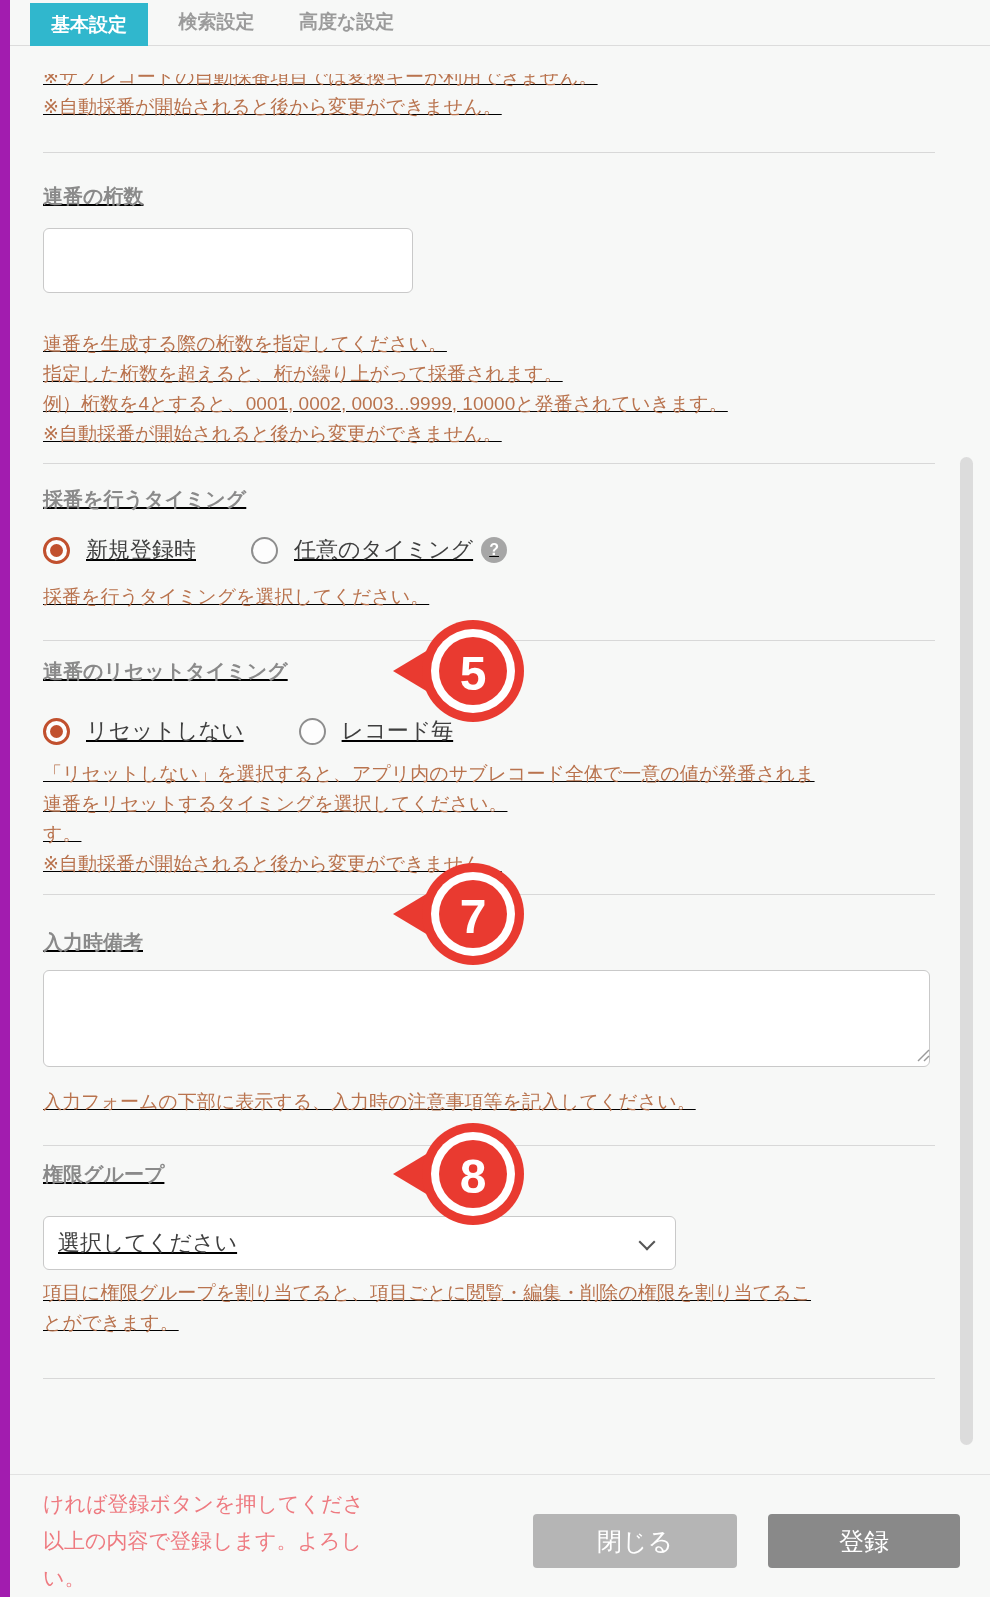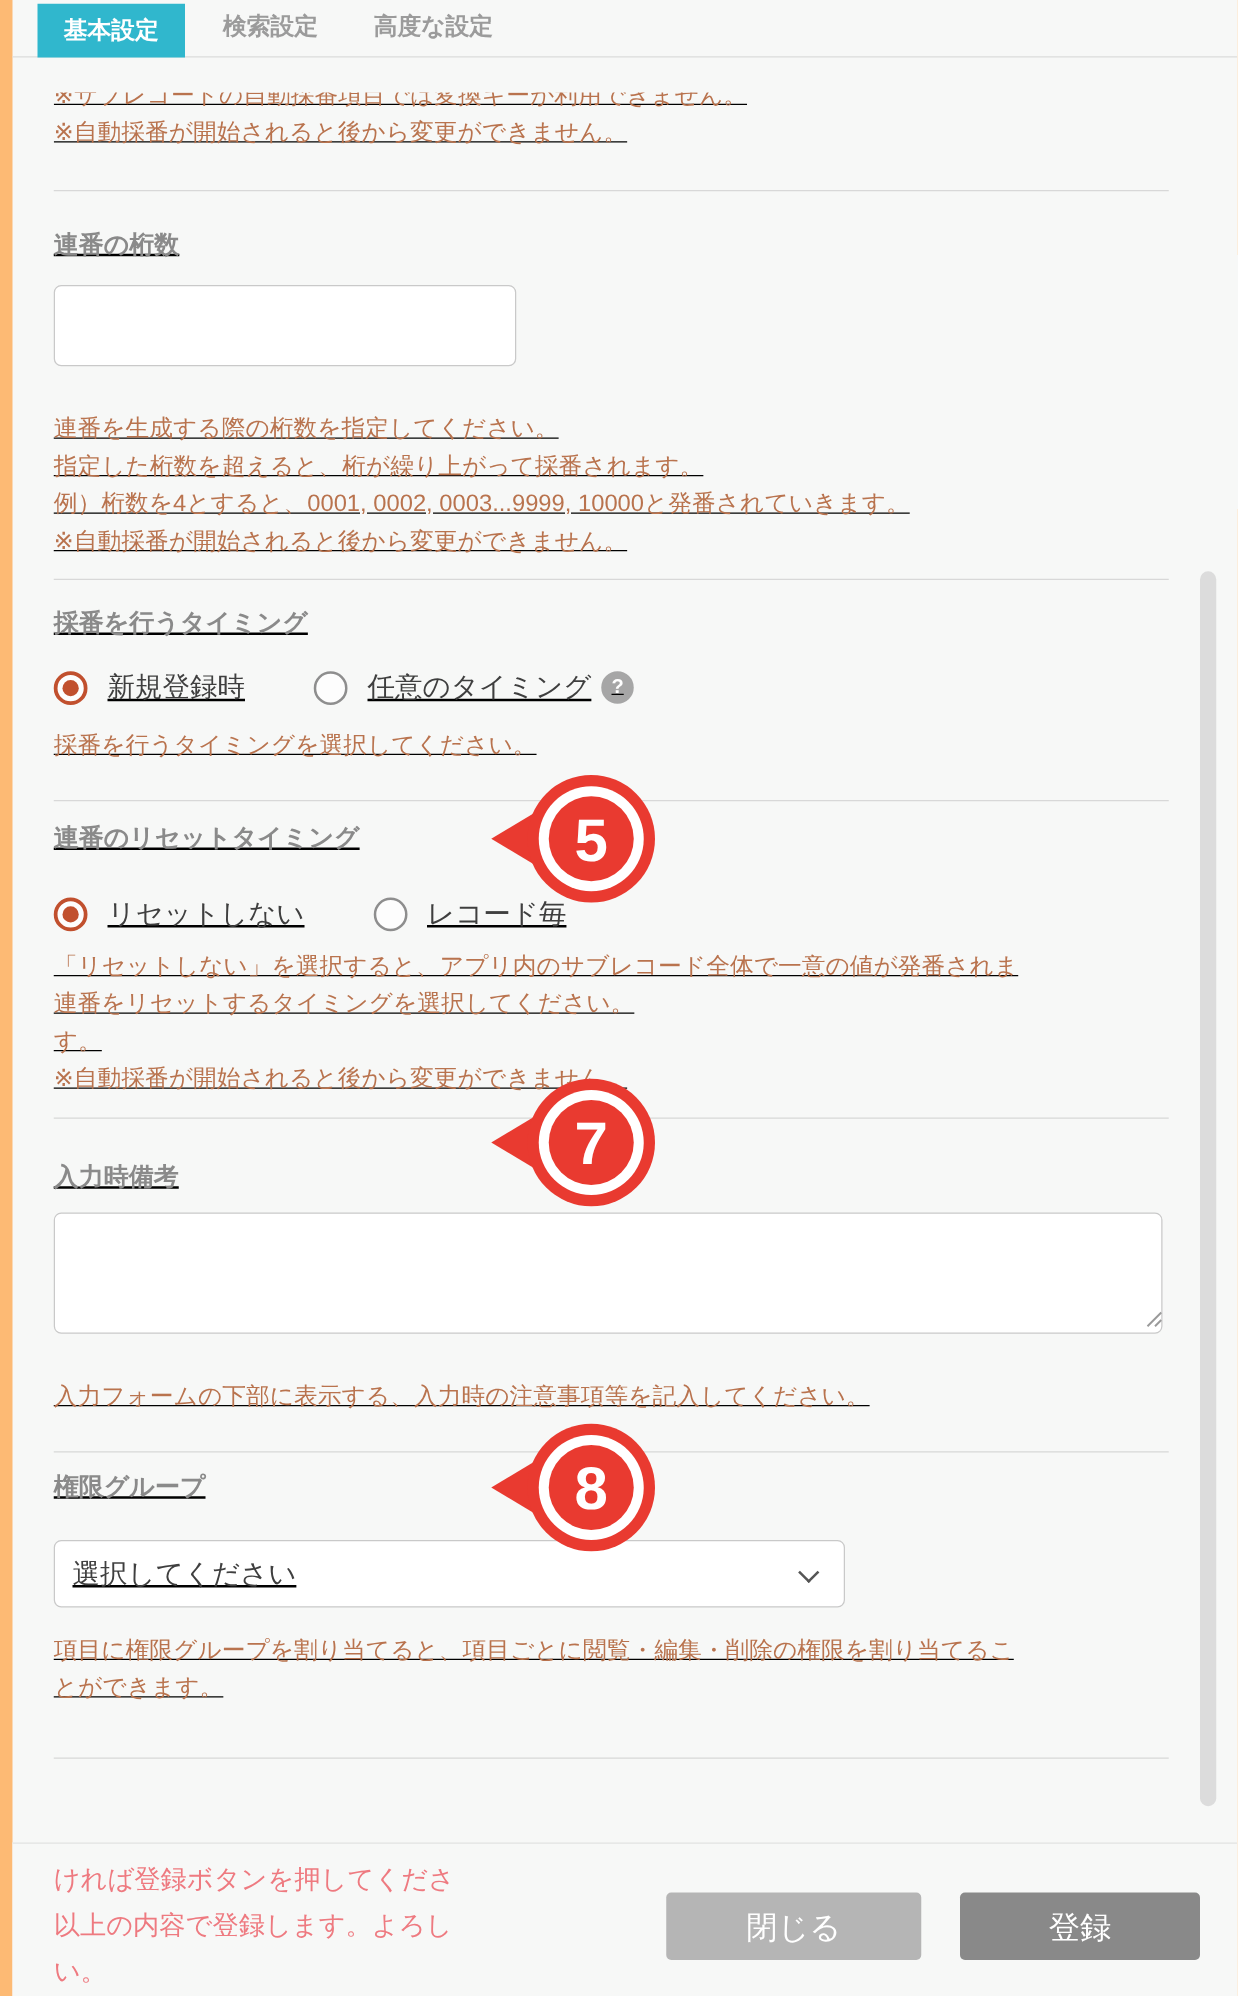--- a/index.html
+++ b/index.html
@@ -1,17 +1,17 @@
 <!DOCTYPE html>
 <html><head>
 <meta charset="utf-8">
 <style>
   * { margin:0; padding:0; box-sizing:border-box; }
   html,body { background:#ffffff; font-family:"Liberation Sans","DejaVu Sans",sans-serif; }
-  .page { position:relative; width:990px; height:1597px; background:#fdba74; overflow:hidden; }
+  .page { position:relative; width:990px; height:1597px; background:#a21caf; overflow:hidden; }
   .panel { position:absolute; left:10px; top:0; width:980px; height:1597px; background:#f7f8f7; }
 
   
   .tabbar { position:relative; height:46px; border-bottom:1px solid #dcdcdc; }
   .tab { display:inline-block; vertical-align:top; font-size:19px; font-weight:bold; color:#9b9b9b; line-height:43px; padding:0 14px; cursor:pointer; }
   .tab.active { background:#30b7cd; color:#ffffff; margin-left:20px; padding:0 21px; height:43px; margin-top:3px; }
   .tab + .tab { margin-left:12px; }
 
   
   .content { position:relative; padding:0 55px 0 33px;text-decoration:underline; }
@@ -41,27 +41,27 @@
   .div3 { margin-top:28px; }
   .sec-reset .label-row { position:relative; margin-top:15px; }
   .sec-reset .radio-row { margin-top:25px; }
   .sec-reset .help { margin-top:8px; }
 
   .divider-wrap { position:relative; margin-top:15px; }
   .sec-remark .label { margin-top:32px; }
   .textarea-wrap { position:relative; margin-top:13px; }
   .textarea { display:block; width:887px; height:97px; background:#ffffff; border:1px solid #c9c9c9; border-radius:6px; resize:none; font-size:21px; padding:10px 12px; color:#333; outline:none; font-family:"Liberation Sans","DejaVu Sans",sans-serif; }
   .resize-grip { position:absolute; right:5px; bottom:5px; }
-  .sec-remark .help { margin-top:36px; }
+  .sec-remark .help { margin-top:20px; }
 
   .div5 { margin-top:28px; }
   .sec-permission .label-row { position:relative; margin-top:13px; }
   .selectbox { position:relative; margin-top:27px; width:633px; height:54px; background:#ffffff; border:1px solid #c9c9c9; border-radius:6px; font-size:22px; color:#3f3f3f; line-height:52px; padding:0 14px; cursor:pointer; }
   .chevron { position:absolute; right:22px; top:19px; width:12px; height:12px; border-right:2px solid #555; border-bottom:2px solid #555; transform:rotate(45deg); }
-  .sec-permission .help { margin-top:20px; }
+  .sec-permission .help { margin-top:8px; }
   .div6 { margin-top:40px; }
 
   
   .badge { position:absolute; left:348px; width:135px; height:112px; z-index:6; pointer-events:none; }
   .badge-on-label { top:50%; transform:translateY(-50%); }
   .badge-on-divider { top:-36px; }
 
   
   .footer { position:absolute; left:0; top:1474px; width:980px; height:123px; border-top:1px solid #e2e2e2; background:#f7f8f7; }
   .footer-msg { position:absolute; left:33px; top:10px; width:380px; color:#ee7a80; font-size:21px; line-height:37px; }

